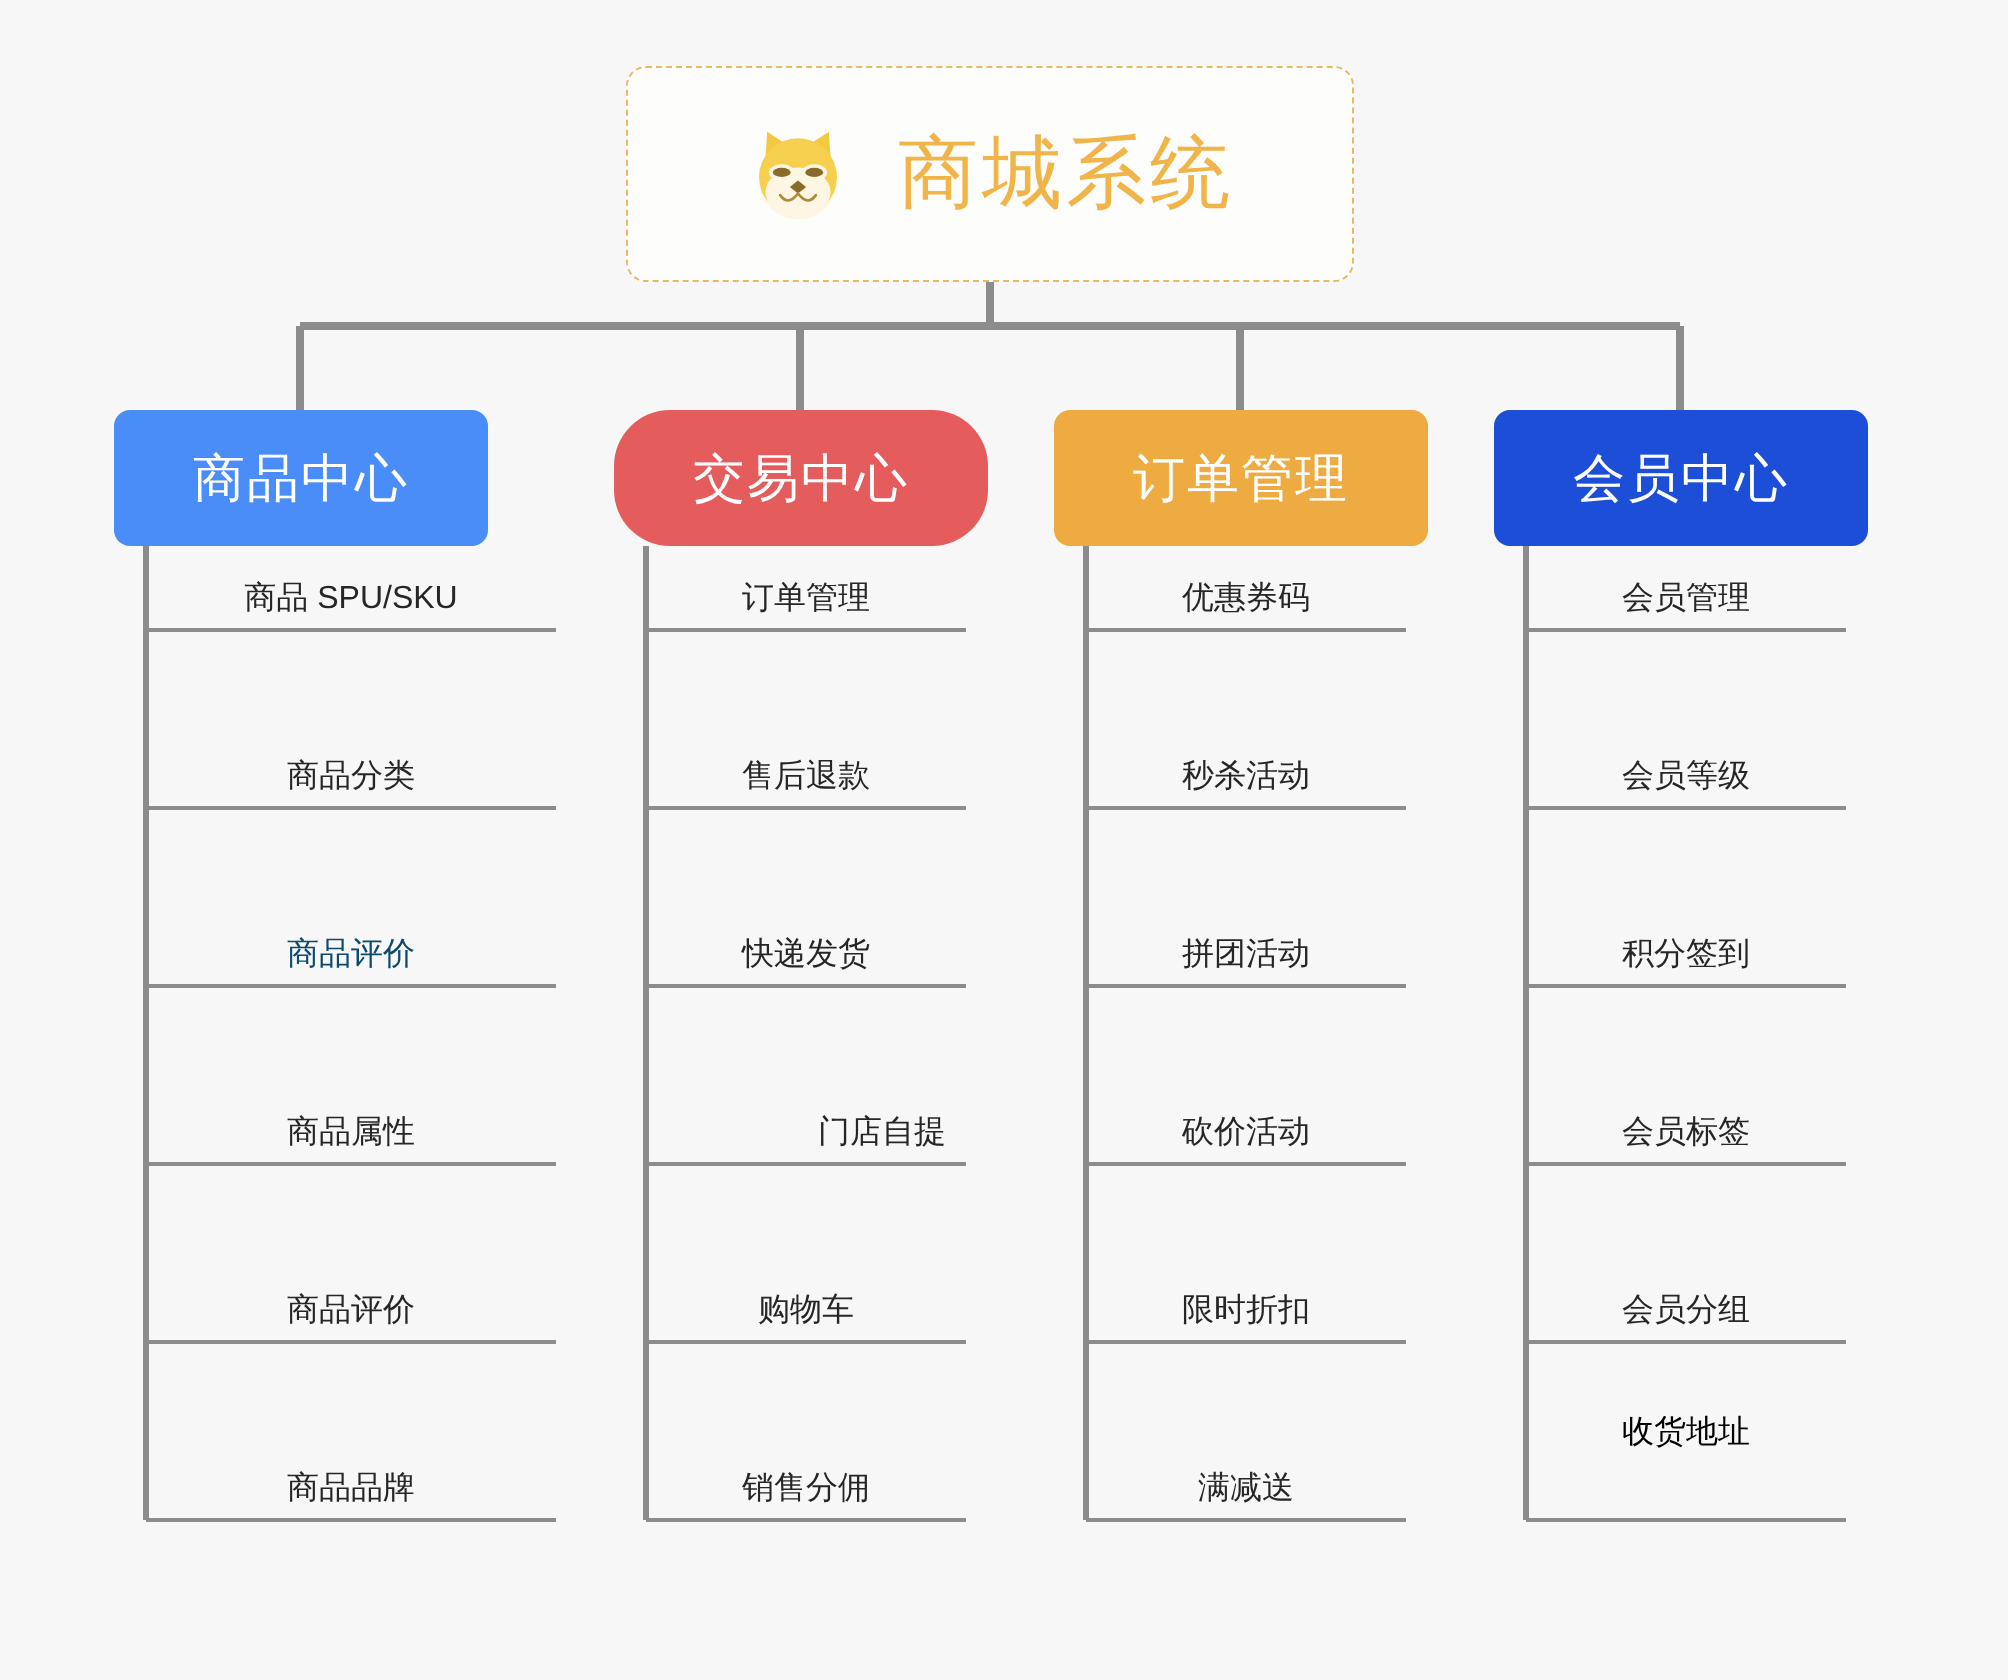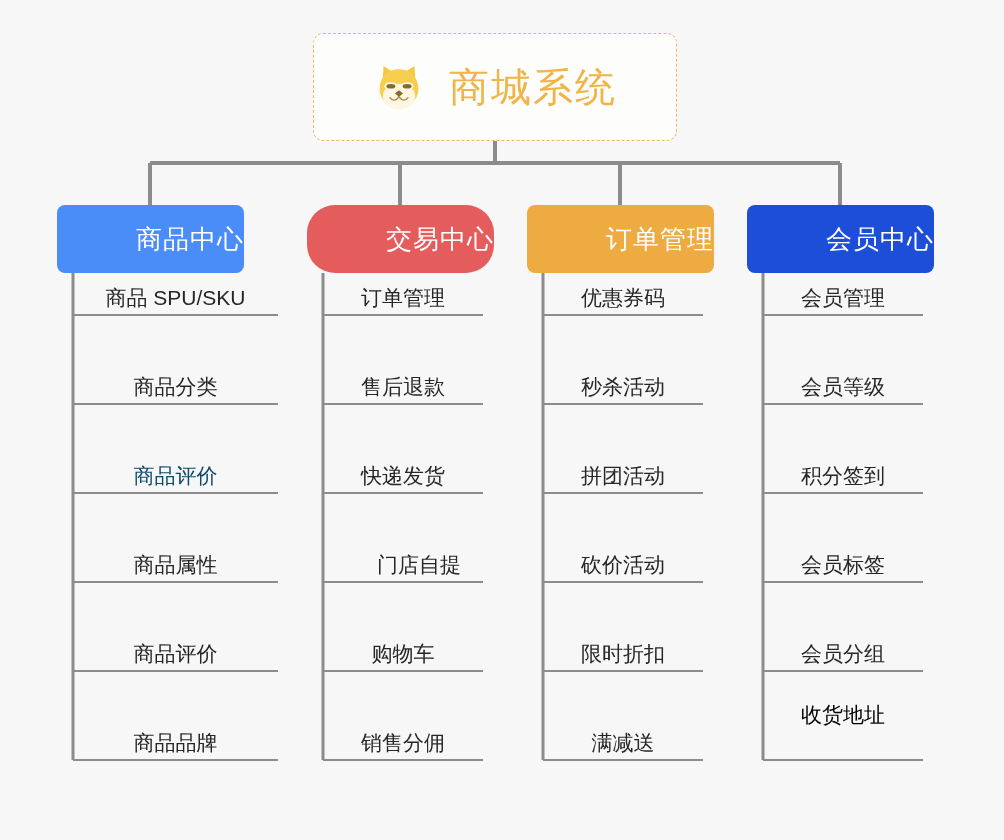--- a/index.html
+++ b/index.html
@@ -64,37 +64,37 @@
 
   
   .cat {
     position: absolute;
     top: 205px;
     height: 68px;
     box-sizing: border-box;
     border-radius: 8px;
     display: flex;
     align-items: center;
-    justify-content: flex-end;
+    justify-content: center;
     color: #ffffff;
     font-size: 26px;
     letter-spacing: 1px;
     white-space: nowrap;
   }
 
   
   .leaf {
     position: absolute;
     height: 44px;
     box-sizing: border-box;
     display: flex;
     align-items: flex-end;
     justify-content: center;
     color: #262626;
-    font-size: 21px;
+    font-size: 16px;
     line-height: 1.1;
     white-space: nowrap;
     padding: 0 10px 6px 10px;
   }
 </style>
 </head>
 <body>
 
 <div id="canvas">
 
@@ -186,21 +186,21 @@
       </div>
       <div class="leaf" style="left: 323px; width: 160px; top: 271px; color: rgb(38, 38, 38);">
         <span>订单管理</span>
       </div>
       <div class="leaf" style="left: 323px; width: 160px; top: 360px; color: rgb(38, 38, 38);">
         <span>售后退款</span>
       </div>
       <div class="leaf" style="left: 323px; width: 160px; top: 449px; color: rgb(38, 38, 38);">
         <span>快递发货</span>
       </div>
-      <div class="leaf" style="left: 339px; width: 160px; top: 538px; color: rgb(38, 38, 38);">
+      <div class="leaf" style="left: 323px; width: 160px; top: 538px; color: rgb(38, 38, 38); justify-content: flex-end;">
         <span>门店自提</span>
       </div>
       <div class="leaf" style="left: 323px; width: 160px; top: 627px; color: rgb(38, 38, 38);">
         <span>购物车</span>
       </div>
       <div class="leaf" style="left: 323px; width: 160px; top: 716px; color: rgb(38, 38, 38);">
         <span>销售分佣</span>
       </div>
       <div class="cat" style="left: 527px; width: 187px; background: rgb(238, 171, 65); color: rgb(255, 255, 255);">
         <span>订单管理</span>

